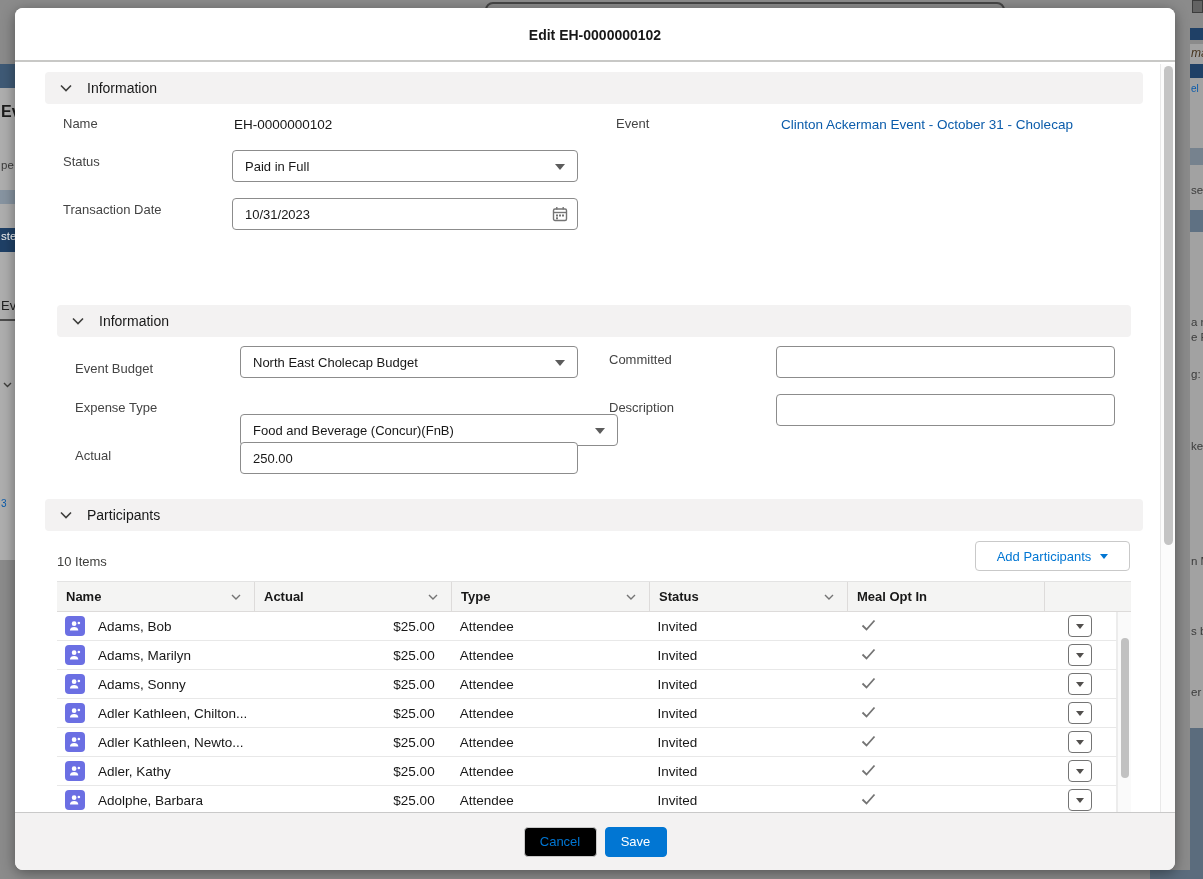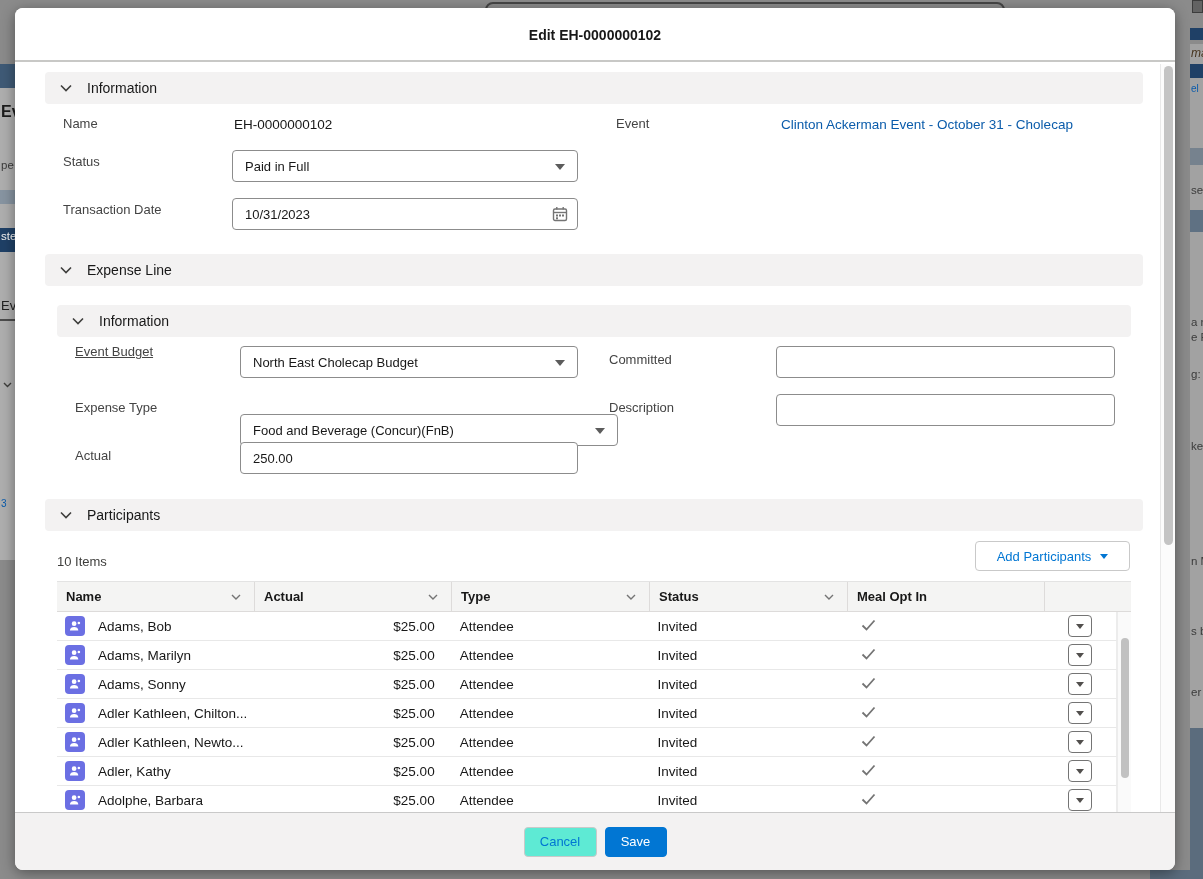--- a/index.html
+++ b/index.html
@@ -101,21 +101,21 @@
     width:24px; height:22px; background:#fff; border:1px solid #747474; border-radius:4px;
     display:flex; align-items:center; justify-content:center; cursor:pointer;
   }
   .row-menu-btn .tri { width:0; height:0; border-left:4px solid transparent; border-right:4px solid transparent; border-top:5px solid #514f4d; }
   .tbl-scroll { position:absolute; right:0; top:30px; bottom:0; width:14px; background:#fafafa; border-left:1px solid #ececec; }
   .tbl-thumb  { position:absolute; left:3px; top:26px; width:8px; height:140px; background:#c1c1c1; border-radius:4px; }
 
   
   .btn { height:30px; border-radius:4px; font-size:13px; font-family:inherit; cursor:pointer;
          display:flex; align-items:center; justify-content:center; }
-  .btn-cancel { width:73px; background:#5eead4; border:1px solid #c9c9c9; color:#0176d3; }
+  .btn-cancel { width:73px; background:#000000; border:1px solid #c9c9c9; color:#0176d3; }
   .btn-save   { width:62px; background:#0176d3; border:1px solid #0176d3; color:#fff; }
 </style>
 </head>
 <body>
 
 <div class="root">
 
   <div class="bg-searchbox"></div>
   <div class="bg-topright-btn"></div>
   <div class="bg-slate-bottom"></div>
@@ -190,35 +190,29 @@
           <line x1="1.5" y1="6.5" x2="14.5" y2="6.5" stroke="#747474" stroke-width="1.4"></line>
           <line x1="4.8" y1="1" x2="4.8" y2="3.6" stroke="#747474" stroke-width="1.4"></line>
           <line x1="11.2" y1="1" x2="11.2" y2="3.6" stroke="#747474" stroke-width="1.4"></line>
           <rect x="4" y="8.5" width="2" height="2" fill="#747474"></rect>
             <rect x="7" y="8.5" width="2" height="2" fill="#747474"></rect>
           <rect x="10" y="8.5" width="2" height="2" fill="#747474"></rect>
             <rect x="4" y="11.3" width="2" height="2" fill="#747474"></rect>
         </svg>
       </span>
 
-      <div class="sec-bar" style="left:30px; top:190px; width:1098px;">
-        <svg width="14" height="8" viewBox="0 0 14 8">
-            <polyline points="2,1.5 7,6.5 12,1.5" fill="none" stroke="#3e3e3c" stroke-width="1.6"></polyline>
-          </svg>
-        <span class="sec-label">Expense Line</span>
-      </div>
 
       <div class="sec-bar" style="left:42px; top:241px; width:1074px;">
         <svg width="14" height="8" viewBox="0 0 14 8">
             <polyline points="2,1.5 7,6.5 12,1.5" fill="none" stroke="#3e3e3c" stroke-width="1.6"></polyline>
           </svg>
         <span class="sec-label">Information</span>
       </div>
 
-      <span class="f-label" style="left:60px; top:280px;text-decoration:underline;">Event Budget</span>
+      <span class="f-label" style="left:60px; top:297px;">Event Budget</span>
       <div class="combo" style="left:225px; top:282px; width:338px;">
         <span>North East Cholecap Budget</span>
         <span class="tri"></span>
       </div>
       <span class="f-label" style="left:594px; top:288px;">Committed</span>
       <input class="tin" style="left: 761px; top: 282px; width: 339px;" value="">
 
       <span class="f-label" style="left:60px; top:336px;">Expense Type</span>
       <div class="combo" style="left:225px; top:333px; width:378px;margin-top:17px;">
         <span>Food and Beverage (Concur)(FnB)</span>

